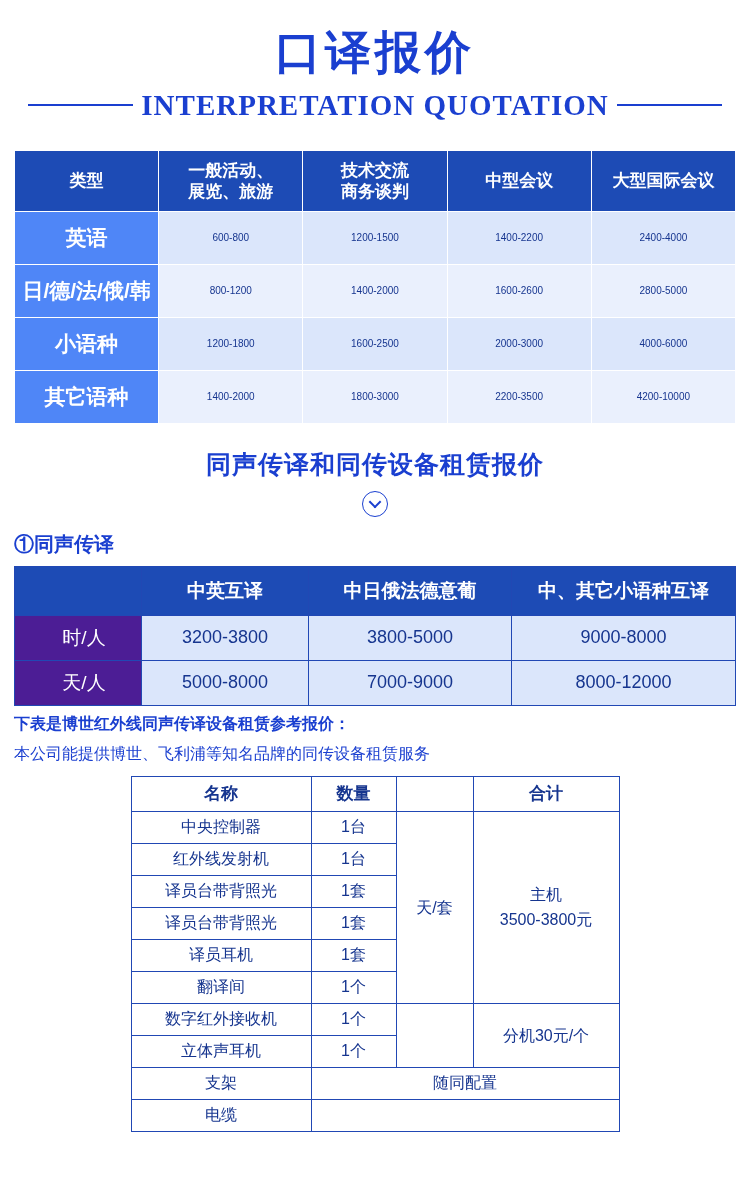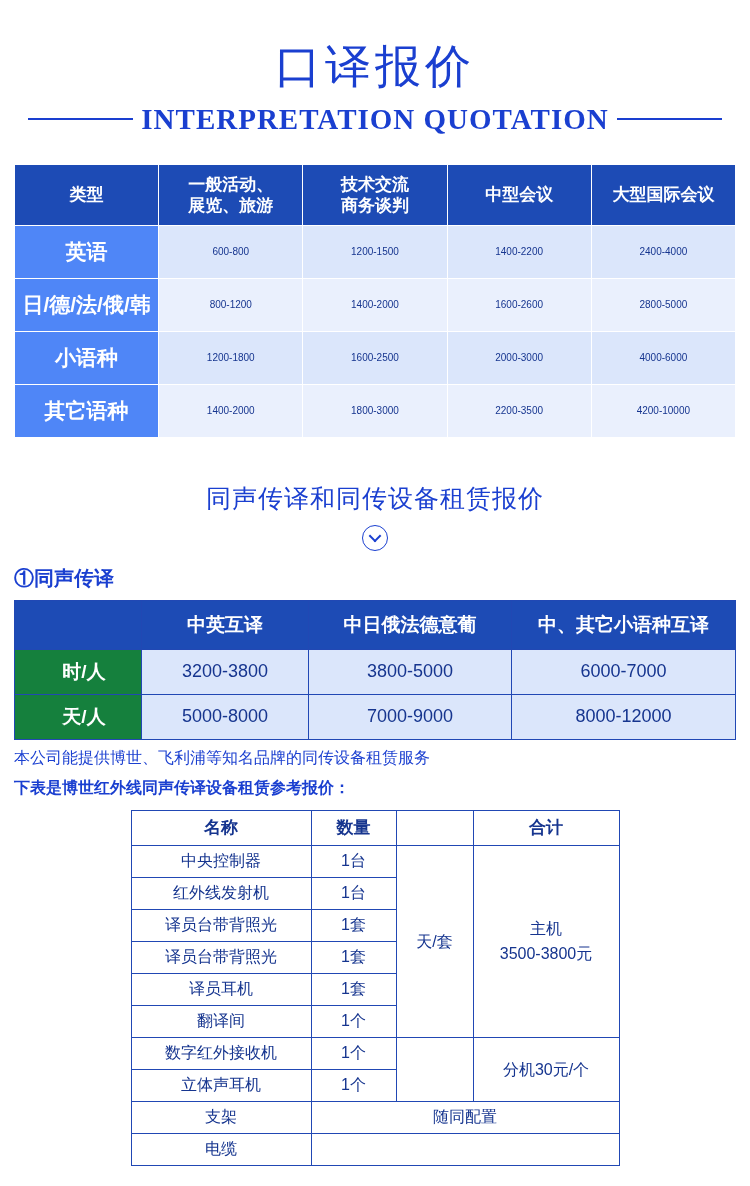--- a/index.html
+++ b/index.html
@@ -18,24 +18,24 @@
     position: relative;
     width: 750px;
     height: 1186px;
     box-sizing: border-box;
   }
 
   
   .title-cn {
     text-align: center;
     font-size: 46px;
-    font-weight: normal;
+    font-weight: bold;
     color: #1a3fd0;
     letter-spacing: 4px;
-    padding-top: 40px;
+    padding-top: 26px;
     line-height: 1.15;
     font-family: "Liberation Sans", "DejaVu Sans", sans-serif;
   }
   .subtitle-wrap {
     display: flex;
     align-items: center;
     justify-content: center;
     margin-top: 10px;
     padding: 0 28px;
   }
@@ -95,23 +95,23 @@
     background: #eaf0fd;
   }
   .tbl-main tbody tr:nth-child(even) td.lbl {
     background: #4f86f7;
   }
 
   
   .sec-head {
     text-align: center;
     font-size: 25px;
-    font-weight: normal;
-    color: #1a3fd0;
-    margin-top: 44px;
+    font-weight: bold;
+    color: #1a3fd0;
+    margin-top: 24px;
     letter-spacing: 1px;
   }
   .chev-wrap {
     display: flex;
     justify-content: center;
     margin-top: 10px;
   }
   .chev {
     width: 24px;
     height: 24px;
@@ -157,23 +157,23 @@
     background: #1d4bb5;
     color: #ffffff;
     font-weight: bold;
     font-size: 19px;
     height: 46px;
   }
   .tbl-si thead th.corner {
     background: #1d4bb5;
   }
   .tbl-si td.lbl {
-    background: #15803d;
+    background: #4c1d95;
     color: #ffffff;
-    font-weight: bold;
+    font-weight: normal;
     font-size: 19px;
     padding-left: 13px;
   }
   .tbl-si td.val {
     background: #dbe6fb;
   }
 
   
   .para {
     font-size: 16px;
@@ -294,33 +294,33 @@
         <th style="width:164px">中英互译</th>
         <th style="width:200px">中日俄法德意葡</th>
         <th>中、其它小语种互译</th>
       </tr>
     </thead>
     <tbody>
       <tr>
         <td class="lbl">时/人</td>
         <td class="val">3200-3800</td>
         <td class="val">3800-5000</td>
-        <td class="val">6000-7000</td>
+        <td class="val">9000-8000</td>
       </tr>
       <tr>
         <td class="lbl">天/人</td>
         <td class="val">5000-8000</td>
         <td class="val">7000-9000</td>
         <td class="val">8000-12000</td>
       </tr>
     </tbody>
   </table>
 
+  <div class="para bold">下表是博世红外线同声传译设备租赁参考报价：</div>
   <div class="para">本公司能提供博世、飞利浦等知名品牌的同传设备租赁服务</div>
-  <div class="para bold">下表是博世红外线同声传译设备租赁参考报价：</div>
 
   <table class="tbl-eq">
     <tbody>
       <tr>
         <th class="c-name">名称</th>
         <th class="c-qty">数量</th>
         <th class="c-unit"></th>
         <th class="c-sum">合计</th>
       </tr>
 

